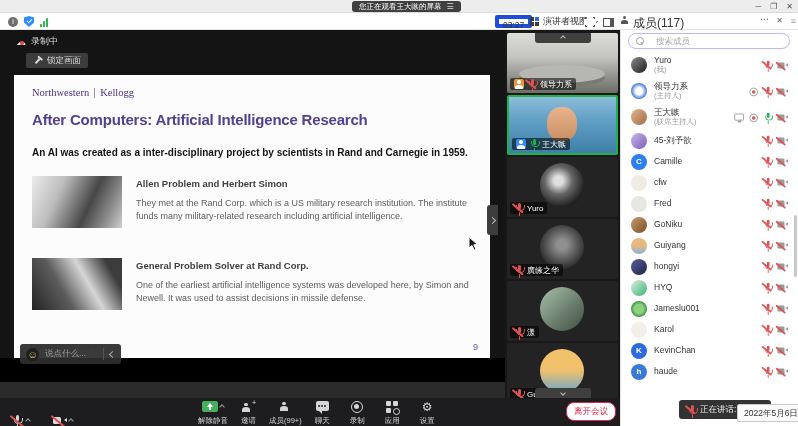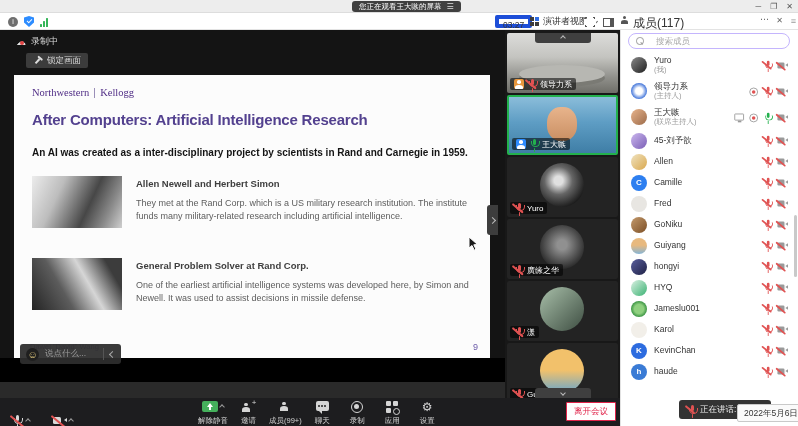--- a/index.html
+++ b/index.html
@@ -142,21 +142,21 @@
   .ico-members{color:#d5d5d5;width:12px;height:12px}
   .ico-chat{position:relative;display:inline-block;width:13px;height:10px;background:#d5d5d5;border-radius:2px}
   .ico-chat::before{content:"";position:absolute;left:2.6px;top:4px;width:1.6px;height:1.6px;border-radius:50%;background:#333;box-shadow:3px 0 0 #333,6px 0 0 #333}
   .ico-chat::after{content:"";position:absolute;left:3px;bottom:-3px;border-left:3.5px solid transparent;border-top:3.5px solid #d5d5d5}
   .ico-record{position:relative;display:inline-block;width:12px;height:12px;border:1.4px solid #d5d5d5;border-radius:50%}
   .ico-record::before{content:"";position:absolute;left:2.1px;top:2.1px;width:5px;height:5px;border-radius:50%;background:#d5d5d5}
   .ico-apps{position:relative;display:inline-block;width:12px;height:12px}
   .ico-apps::before{content:"";position:absolute;left:0;top:0;width:5px;height:5px;background:#d5d5d5;border-radius:1px;box-shadow:7px 0 0 #d5d5d5,0 7px 0 #d5d5d5}
   .ico-apps::after{content:"";position:absolute;left:7px;top:7px;width:5px;height:5px;border-radius:50%;border:1.2px solid #d5d5d5}
   .ico-gear{font-size:12px;color:#d5d5d5;line-height:12px}
-  .leave-btn{position:absolute;left:566px;top:4px;width:50px;height:19px;background:#fff;border:1px solid #e0244a;border-radius:1px;color:#e0244a;font-size:8.5px;display:flex;align-items:center;justify-content:center}
+  .leave-btn{position:absolute;left:566px;top:4px;width:50px;height:19px;background:#fff;border:1px solid #e0244a;border-radius:8px;color:#e0244a;font-size:8.5px;display:flex;align-items:center;justify-content:center}
 
   
   .panel{position:absolute;left:620px;top:30px;width:178px;height:396px;background:#fff;border-left:1px solid #e2e2e2;overflow:hidden}
   .search-box{position:absolute;left:7px;top:3px;width:162px;height:16px;border:1px solid #c4b5fd;border-radius:9px;display:flex;align-items:center;gap:12px;padding:0 7px;background:#fff}
   .ico-search{position:relative;display:inline-block;width:8px;height:8px}
   .ico-search::before{content:"";position:absolute;left:0;top:0;width:5.5px;height:5.5px;border:1.2px solid #9a9a9a;border-radius:50%}
   .ico-search::after{content:"";position:absolute;left:5.4px;top:5.4px;width:3px;height:1.2px;background:#9a9a9a;transform:rotate(45deg);transform-origin:0 0}
   .search-box input{border:none;outline:none;font-size:8.5px;color:#333;width:120px;font-family:inherit;background:transparent}
   .search-box input::placeholder{color:#aaa}
   .plist{position:absolute;left:0;top:22px;right:0;height:374px;overflow:hidden}
@@ -236,21 +236,21 @@
       <div class="logo">
         <span>Northwestern</span>
         <span class="bar"></span>
         <span>Kellogg</span>
       </div>
       <div class="slide-title">After Computers: Artificial Intelligence Research</div>
       <div class="slide-sub">An AI was created as a inter-disciplinary project by scientists in Rand and Carnegie in 1959.</div>
 
       <div class="sec-photo photo1"></div>
       <div class="sec-text sec1">
-        <div class="sec-h">Allen Newell and Herbert Simon</div>
+        <div class="sec-h">Allen Problem and Herbert Simon</div>
         <div class="sec-b">They met at the Rand Corp. which is a US military research institution. The institute funds many military-related research including artificial intelligence.</div>
       </div>
 
       <div class="sec-photo photo2"></div>
       <div class="sec-text sec2">
         <div class="sec-h">General Problem Solver at Rand Corp.</div>
         <div class="sec-b">One of the earliest artificial intelligence systems was developed here, by Simon and Newell. It was used to assist decisions in missile defense.</div>
       </div>
 
       <div class="slide-footer">Dawei "David" Wang</div>
@@ -455,44 +455,44 @@
         <span class="pav" style="background:linear-gradient(135deg,#cbb6ee,#7a5fb5)"></span>
         <span class="pcol">
             <span class="pname">45-刘予歆</span>
           </span>
         <span class="picons">
           <span class="strike"><span class="ico-mic"></span></span>
           <span class="strike"><span class="ico-cam"></span></span>
         </span>
       </div>
 
-      <div class="prow h21">
-        <span class="pav" style="background:linear-gradient(135deg,#f0e3c0,#d9a84e)"></span>
-        <span class="pcol">
-            <span class="pname">Allen</span>
-          </span>
-        <span class="picons">
-          <span class="strike"><span class="ico-mic"></span></span>
-          <span class="strike"><span class="ico-cam"></span></span>
-        </span>
-      </div>
 
       <div class="prow h21">
         <span class="pav" style="background:#2d7ff0">
             <span class="pinit">C</span>
           </span>
         <span class="pcol">
             <span class="pname">Camille</span>
           </span>
         <span class="picons">
           <span class="strike"><span class="ico-mic"></span></span>
           <span class="strike"><span class="ico-cam"></span></span>
         </span>
       </div>
 
+      <div class="prow h21">
+        <span class="pav" style="background:#efece4"></span>
+        <span class="pcol">
+            <span class="pname">cfw</span>
+          </span>
+        <span class="picons">
+          <span class="strike"><span class="ico-mic"></span></span>
+          <span class="strike"><span class="ico-cam"></span></span>
+        </span>
+      </div>
 
       <div class="prow h21">
         <span class="pav" style="background:#e8e6e2"></span>
         <span class="pcol">
             <span class="pname">Fred</span>
           </span>
         <span class="picons">
           <span class="strike"><span class="ico-mic"></span></span>
           <span class="strike"><span class="ico-cam"></span></span>
         </span>

